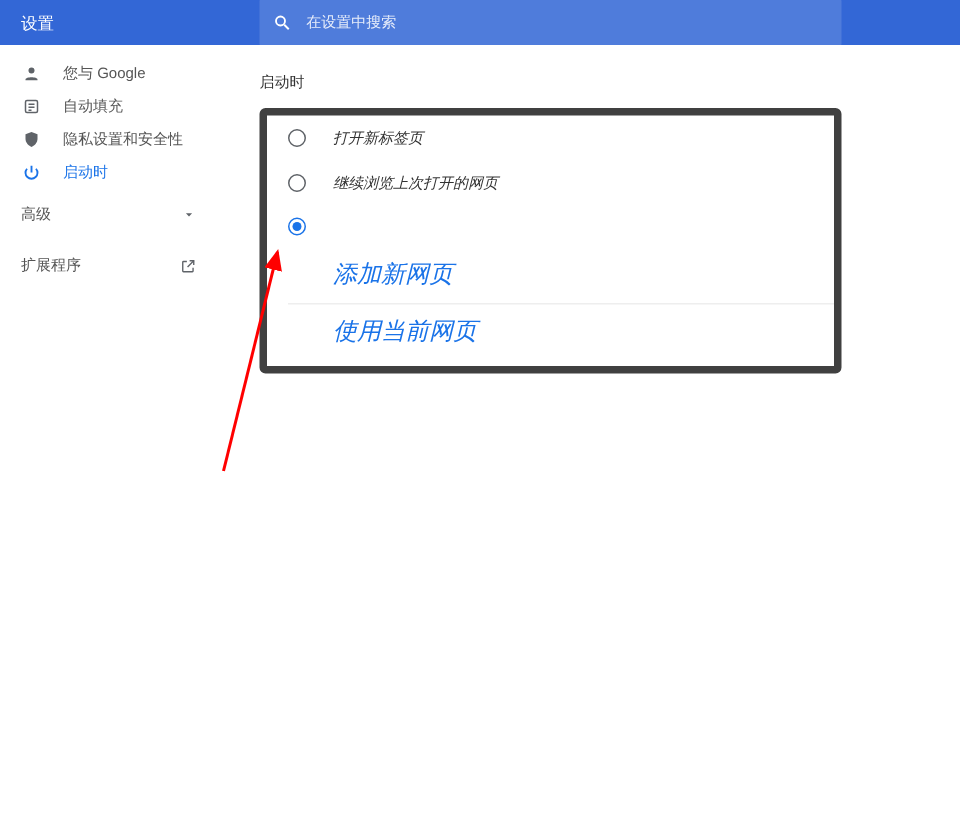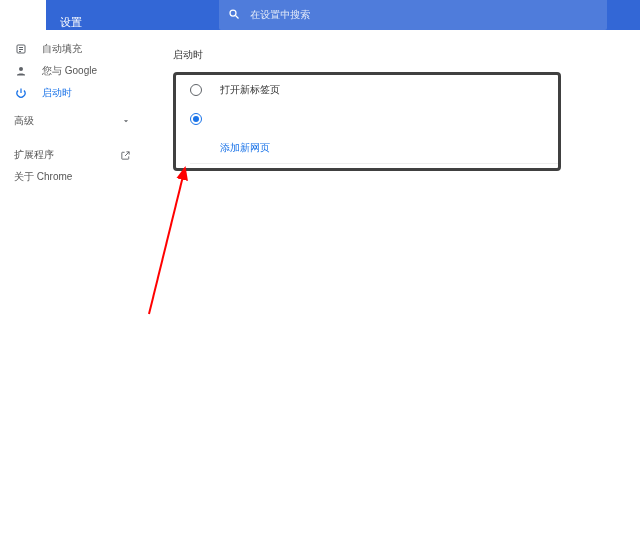--- a/index.html
+++ b/index.html
@@ -2,23 +2,22 @@
 <html><head>
 <meta charset="utf-8">
 <style>
   * { box-sizing: border-box; margin: 0; padding: 0; font-family: "Microsoft YaHei", Arial, sans-serif; }
   html, body { width: 640px; height: 552px; overflow: hidden; background: #fff; }
 
   .header {
     height: 30px;
     background: #3367d6;
     display: flex;
-    align-items: flex-end;
+    align-items: center;
     color: #fff;
-    margin-left: 46px;
   }
   .header-title {
     font-size: 11px;
     padding-left: 14px;
     width: 173px;
   }
   .search-box {
     height: 32px;
     width: 388px;
     background: rgba(255,255,255,0.14);
@@ -71,44 +70,45 @@
   .side-link {
     display:flex; align-items:center; justify-content:space-between;
     height:22px; padding: 0 14px; cursor:pointer;gap:12px;
   }
   .side-link .ext-icon { width:12px; height:12px; color:#5f6368; display:flex; align-items:center; justify-content:center; }
 
   .main { flex: 1; padding: 18px 28px 0 28px; position: relative; }
   .section-title { font-size: 10px; color: #333; margin-bottom: 10px; }
   .card {
     width: 388px;
-    border: 3px solid #404040;
+    border: 5px solid #404040;
     border-radius: 4px;
     background: #fff;
+    font-style: italic;
   }
   .radio-row {
     display:flex; align-items:center;
     padding: 8px 14px;
     cursor:pointer;
   }
   .radio {
     width: 12px; height: 12px; border-radius: 50%;
     border: 1.5px solid #5f6368;
     margin-right: 18px;
     display:flex; align-items:center; justify-content:center;
     flex-shrink: 0;
   }
   .radio.selected { border-color: #1a73e8; }
   .radio.selected::after {
     content:""; width:6px; height:6px; border-radius:50%; background:#1a73e8;
   }
   .radio-label { font-size: 10px; color: #333; }
   .sub-links { padding: 0 0 4px 44px; }
   .sub-link {
-    font-size: 10px;
+    font-size: 16px;
     color: #1a73e8;
     padding: 8px 0;
     cursor: pointer;
   }
   .sub-divider { height:1px; background:#eee; margin: 0 0 0 -30px; width: calc(100% + 30px); }
 
   
   .arrow-svg { position:absolute; left: 0px; top: 34px; pointer-events:none; }
 
   svg { display:block; }
@@ -128,36 +128,44 @@
     <input type="text" placeholder="在设置中搜索" style="">
   </div>
 </div>
 
 <div class="body">
   <div class="sidebar">
     <ul class="side-list">
       <li class="side-item">
         <span class="icon">
             <svg width="12" height="12" viewBox="0 0 24 24" fill="currentColor">
+              <circle cx="12" cy="8" r="4"></circle>
+              <path d="M4 20c0-4 16-4 16 0v1H4z"></path>
+            </svg>
+          </span>
+        <span>您与 Google</span>
+      </li>
+      <li class="side-item">
+        <span class="icon">
+            <svg width="12" height="12" viewBox="0 0 24 24" fill="currentColor">
               <rect x="4" y="4" width="16" height="16" rx="2" fill="none" stroke="currentColor" stroke-width="2"></rect>
               <line x1="8" y1="9" x2="16" y2="9" stroke="currentColor" stroke-width="2"></line>
               <line x1="8" y1="13" x2="16" y2="13" stroke="currentColor" stroke-width="2"></line>
               <line x1="8" y1="17" x2="12" y2="17" stroke="currentColor" stroke-width="2"></line>
             </svg>
           </span>
         <span>自动填充</span>
       </li>
       <li class="side-item">
         <span class="icon">
             <svg width="12" height="12" viewBox="0 0 24 24" fill="currentColor">
-              <circle cx="12" cy="8" r="4"></circle>
-              <path d="M4 20c0-4 16-4 16 0v1H4z"></path>
-            </svg>
-          </span>
-        <span>您与 Google</span>
+              <path d="M12 2l8 3v6c0 5-3.5 9-8 11-4.5-2-8-6-8-11V5l8-3z"></path>
+            </svg>
+          </span>
+        <span>隐私设置和安全性</span>
       </li>
       <li class="side-item active">
         <span class="icon">
             <svg width="12" height="12" viewBox="0 0 24 24" fill="none" stroke="currentColor" stroke-width="2.5">
               <path d="M12 3v9"></path>
               <path d="M6 7a8 8 0 1012 0"></path>
             </svg>
           </span>
         <span>启动时</span>
       </li>
@@ -174,39 +182,41 @@
       <div class="side-link">
         <span>扩展程序</span>
         <span class="ext-icon">
             <svg width="11" height="11" viewBox="0 0 24 24" fill="none" stroke="currentColor" stroke-width="2">
               <path d="M14 4h6v6"></path>
               <path d="M20 4l-9 9"></path>
               <path d="M19 14v5a1 1 0 01-1 1H5a1 1 0 01-1-1V6a1 1 0 011-1h5"></path>
             </svg>
           </span>
       </div>
-      <div class="side-link">
-        <span>关于 Chrome</span>
-      </div>
     </div>
   </div>
 
   <div class="main">
     <div class="section-title">启动时</div>
     <div class="card">
       <div class="radio-row">
         <span class="radio"></span>
         <span class="radio-label">打开新标签页</span>
       </div>
       <div class="radio-row">
+        <span class="radio"></span>
+        <span class="radio-label">继续浏览上次打开的网页</span>
+      </div>
+      <div class="radio-row">
         <span class="radio selected"></span>
       </div>
       <div class="sub-links">
         <div class="sub-link">添加新网页</div>
         <div class="sub-divider"></div>
+        <div class="sub-link">使用当前网页</div>
       </div>
     </div>
 
     <svg class="arrow-svg" width="70" height="260">
       <defs>
         <marker id="ah" markerWidth="8" markerHeight="8" refX="6" refY="3" orient="auto">
           <path d="M0,0 L7,3 L0,6 Z" fill="#ff0000"></path>
         </marker>
       </defs>
       <line x1="4" y1="250" x2="40" y2="104" stroke="#ff0000" stroke-width="2" marker-end="url(#ah)"></line>

